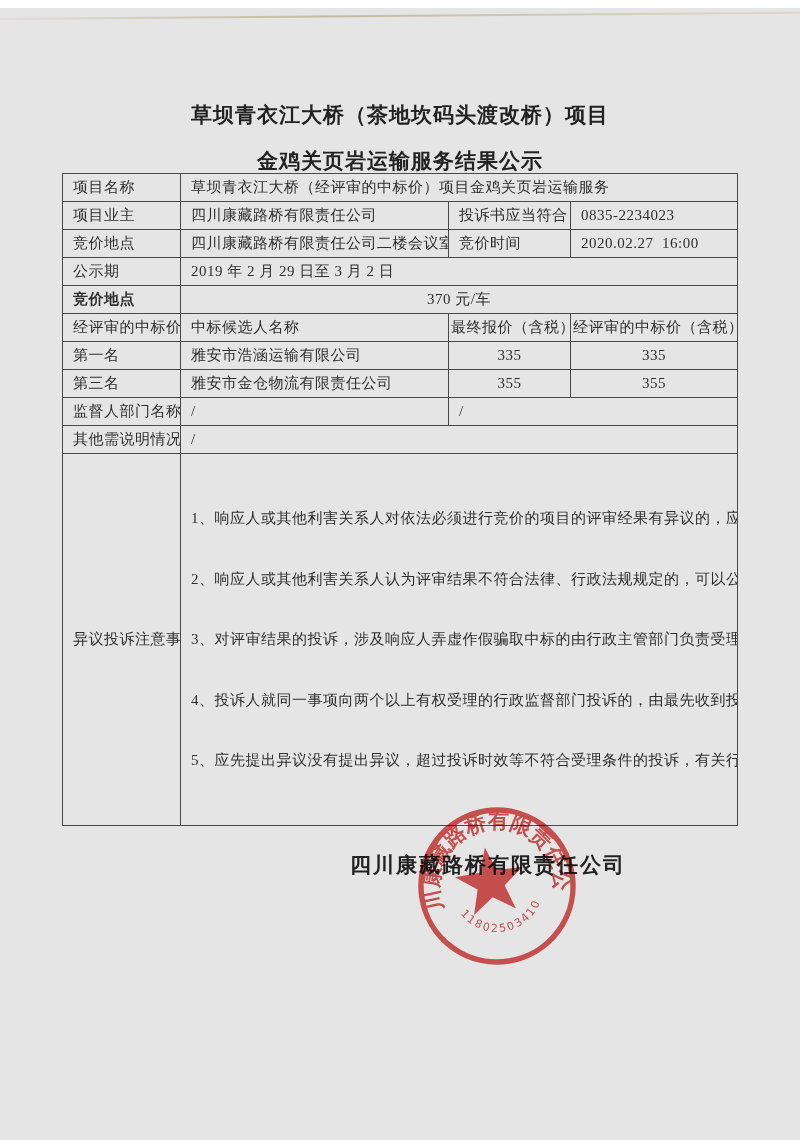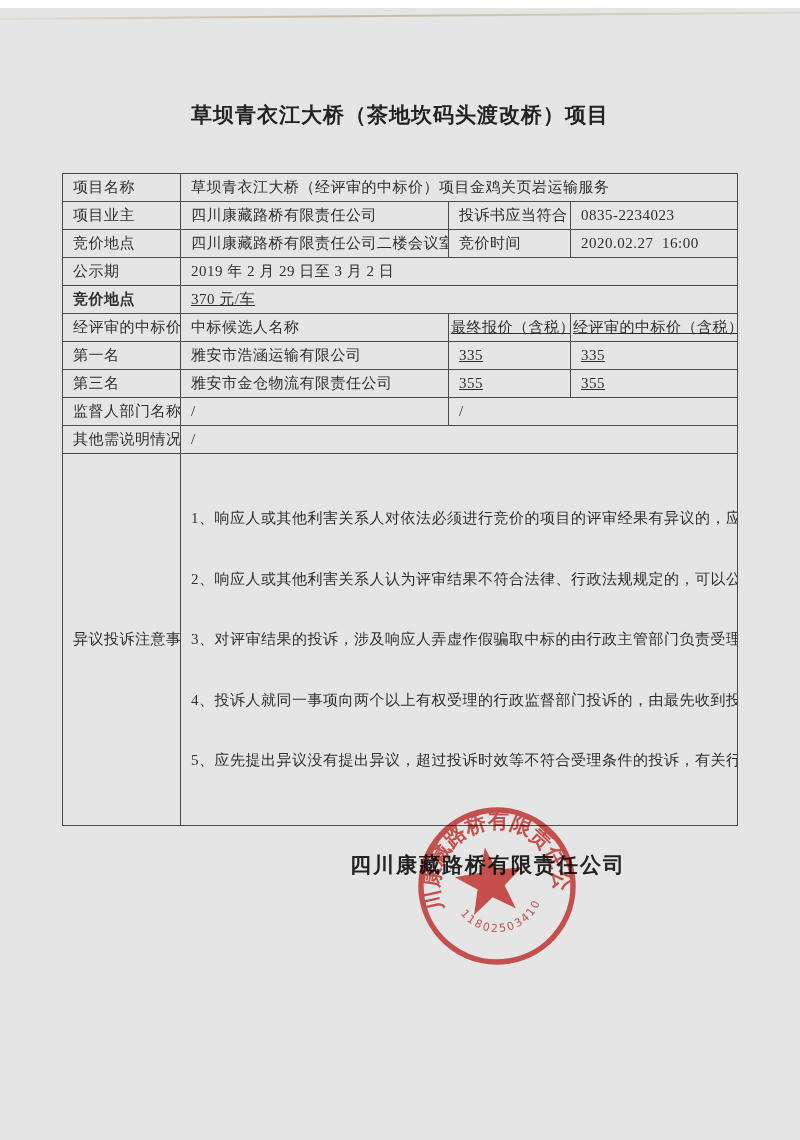--- a/index.html
+++ b/index.html
@@ -49,21 +49,21 @@
     border: 1px solid #4a4a4a;
     padding: 2px 10px;
     letter-spacing: 0.5px;
     white-space: pre;
     overflow: hidden;
     vertical-align: middle;
   }
   tr.r { height: 28px; }
   td.lbl { padding-left: 8px; }
   td.bold { font-weight: bold; }
-  td.ctr { text-align: left; text-decoration: underline; }
+  td.ctr { text-align: center; }
   td.bigrow {
     height: 372px;
     vertical-align: top;
     white-space: normal;
   }
   td.obj-label {
     white-space: normal;
     vertical-align: middle;
     line-height: 1.7;
   }
@@ -97,20 +97,21 @@
   }
 </style>
 </head>
 <body>
 
 <div class="page">
 
   <div class="scan-edge"></div>
 
   <div class="title l1">草坝青衣江大桥（茶地坎码头渡改桥）项目</div>
+  <div class="title l2">金鸡关页岩运输服务结果公示</div>
 
   <table class="doc">
     <colgroup>
       <col style="width:118px">
         <col style="width:268px">
         <col style="width:122px">
         <col style="width:167px">
     </colgroup>
     <tbody>
       <tr class="r">

